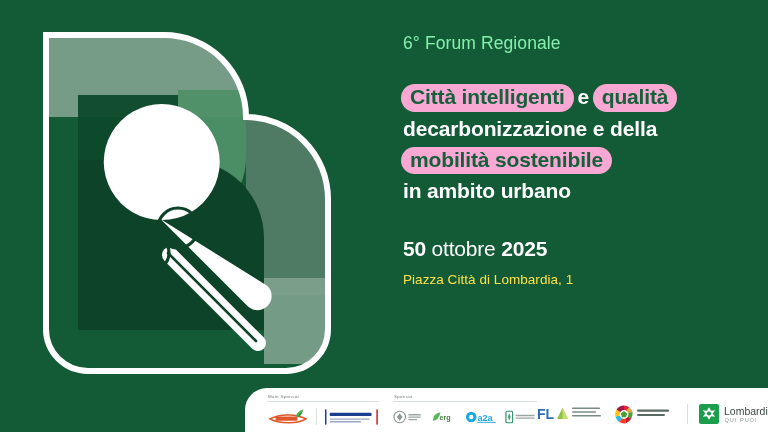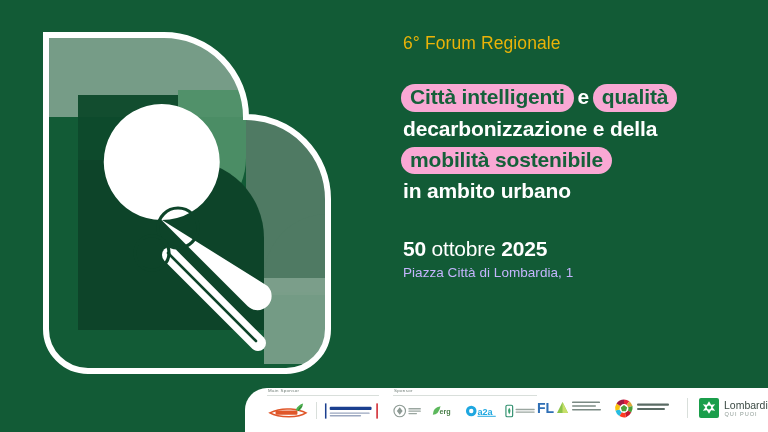--- a/index.html
+++ b/index.html
@@ -15,21 +15,21 @@
   #leaf-art { position:absolute; left:0; top:0; width:340px; height:410px; }
 
   
   .content {
     position:absolute;
     left:403px; top:32px;
     width:340px;
   }
 
   .eyebrow {
-    color:#eab308;
+    color:#86efac;
     font-size:17.5px;
     line-height:1.34;
     letter-spacing:.1px;
   }
   .eyebrow .strong { font-weight:bold; }
 
   .title {
     margin-top:26px;
     font-size:21px;
     line-height:1.48;
@@ -51,33 +51,33 @@
   .meta { margin-top:30px; color:#ffffff; }
   .date { font-size:21px; line-height:1.2; letter-spacing:-.2px; }
   .date .b { font-weight:bold; }
   .date .n { font-weight:normal; }
   .time {
     font-size:14.5px; font-weight:bold;
     margin-top:6px; letter-spacing:.2px;
   }
   .time .sep { font-size:11px; vertical-align:2px; margin:0 3px; }
   .venue { font-size:13.5px; font-weight:bold; margin-top:12px; letter-spacing:.05px; }
-  .addr  { font-size:13.5px; font-weight:normal; margin-top:4px; color:#c4b5fd; letter-spacing:.05px; }
+  .addr  { font-size:13.5px; font-weight:normal; margin-top:11px; color:#fde047; letter-spacing:.05px; }
 
   
   .footer {
     position:absolute;
     left:245px; bottom:0; right:0; height:44px;
     background:#ffffff;
     border-top-left-radius:22px;
   }
   .footer-inner {
     position:absolute; inset:0;
     display:flex; align-items:flex-start;
-    padding:0 10px 0 22px;
+    padding:6px 10px 0 22px;
     gap:0;
   }
   .sp-group { display:flex; flex-direction:column; }
   .sp-label {
     font-size:4.4px; color:#6d7b74; letter-spacing:.35px;
     text-transform:none; margin-bottom:1.5px; padding-left:1px;
   }
   .sp-rule { height:1px; background:#d9dfdb; margin-bottom:4px; }
   .sp-row { display:flex; align-items:center; gap:7px; height:22px; }
   .logo-sep { width:1px; height:17px; background:#d9dfdb; }

